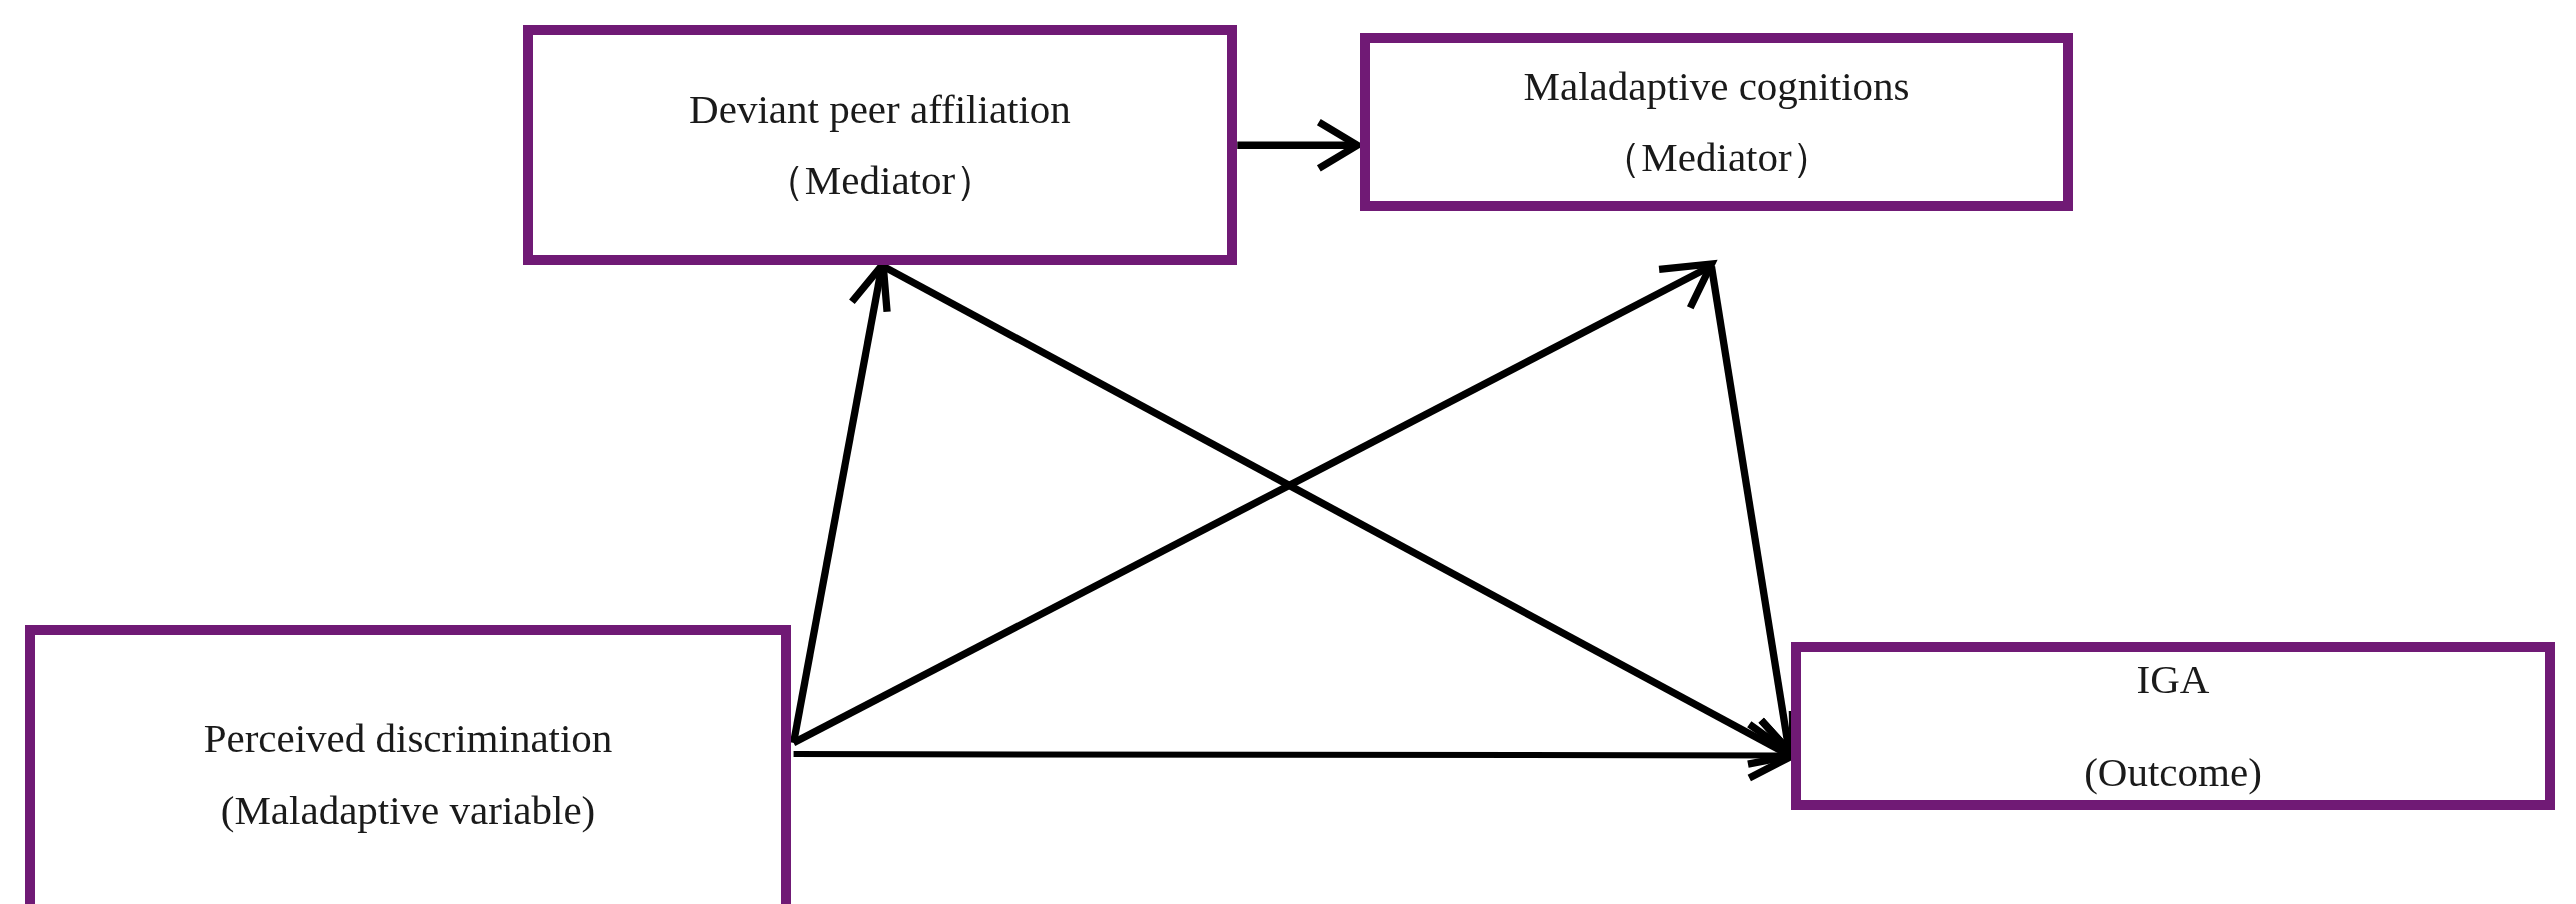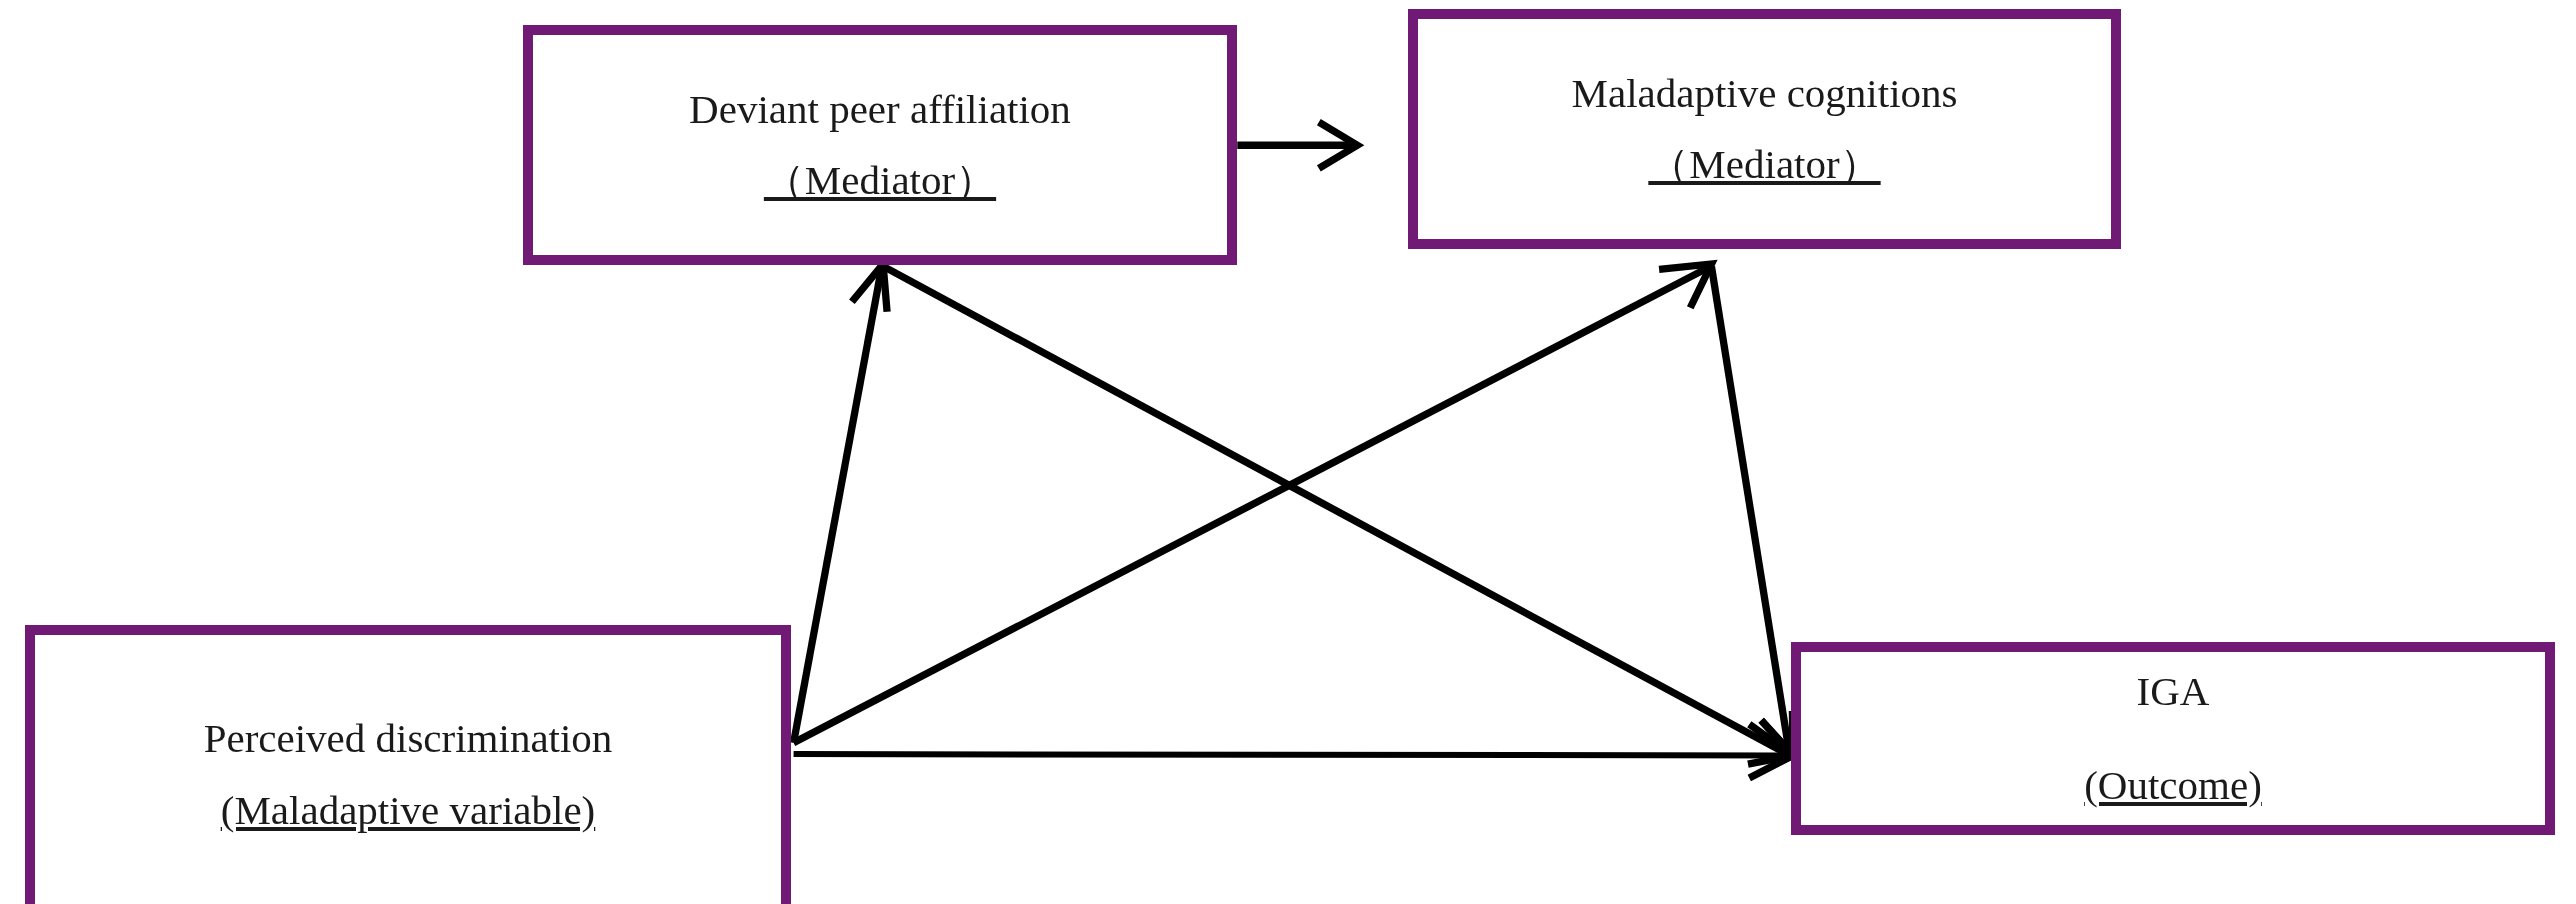--- a/index.html
+++ b/index.html
@@ -37,28 +37,27 @@
   }
   .node-line {
     color: #1a1a1a;
     font-size: 41px;
     line-height: 1.05;
     white-space: nowrap;
     text-align: center;
   }
   .node-line.sub {
     margin-top: 28px;
-    text-decoration: underline;
   }
 
   
   #box-deviant-peer-affiliation { left: 523px;  top: 25px;   width: 714px; height: 240px; }
-  #box-maladaptive-cognitions   { left: 1360px; top: 9px;   width: 713px; height: 240px; margin-left: 48px; }
+  #box-maladaptive-cognitions   { left: 1360px; top: 33px;   width: 713px; height: 178px; }
   #box-perceived-discrimination { left: 25px;   top: 625px;  width: 766px; height: 299px; }
-  #box-iga                      { left: 1791px; top: 642px;  width: 764px; height: 193px; }
+  #box-iga                      { left: 1791px; top: 642px;  width: 764px; height: 168px; }
 
   #box-iga .node-line.sub { margin-top: 50px; }
 </style>
 </head>
 <body>
 
 <div id="canvas">
 
   <svg id="arrow-layer" viewBox="0 0 3883 1363" width="2576" height="904" xmlns="http://www.w3.org/2000/svg">
 

